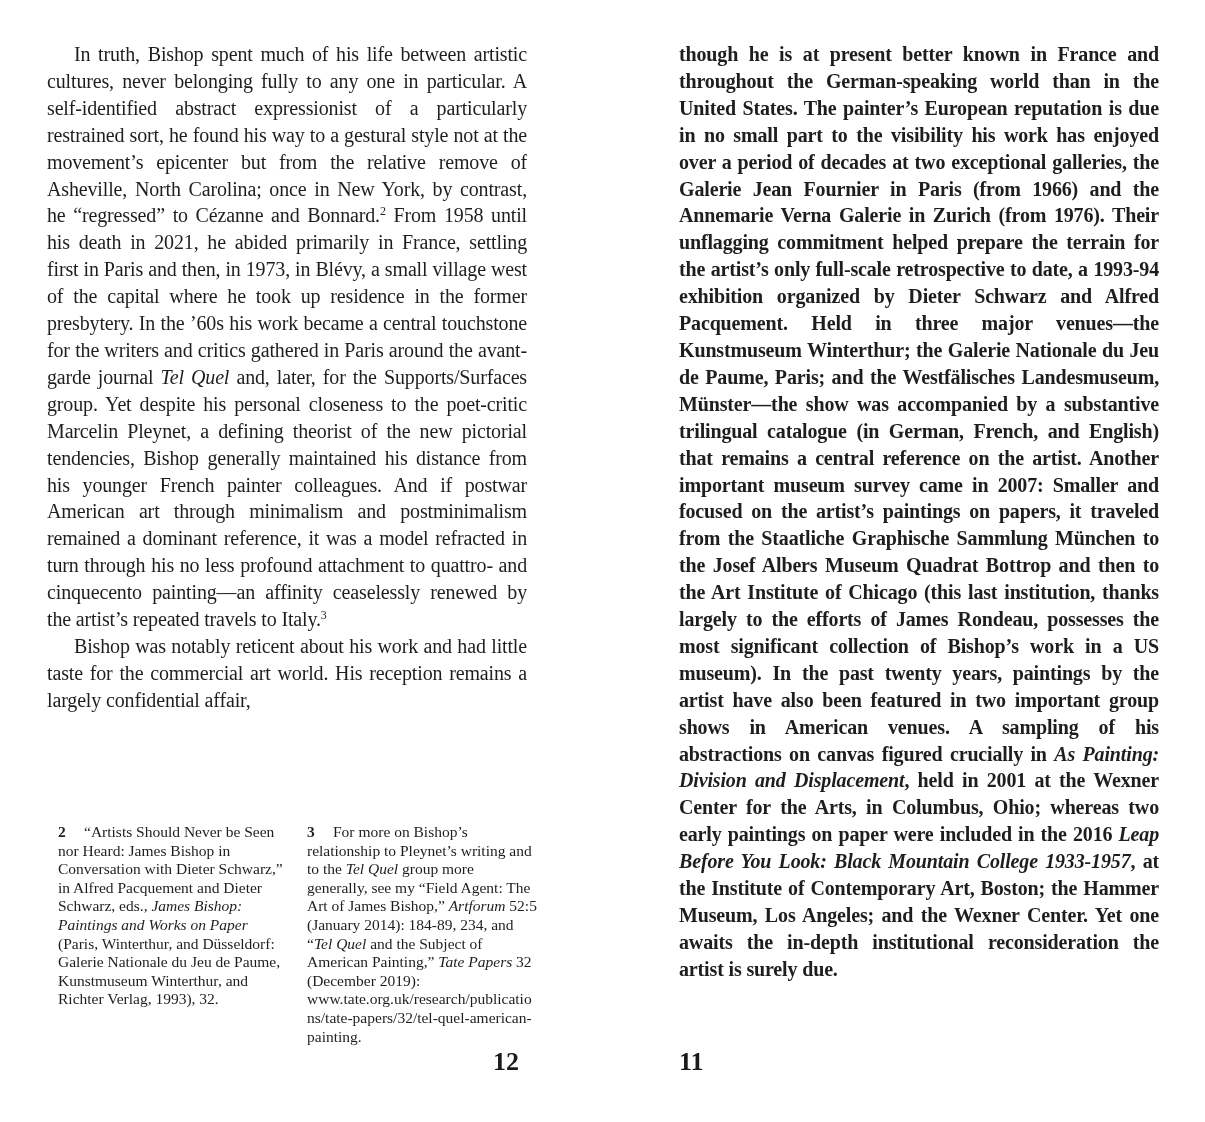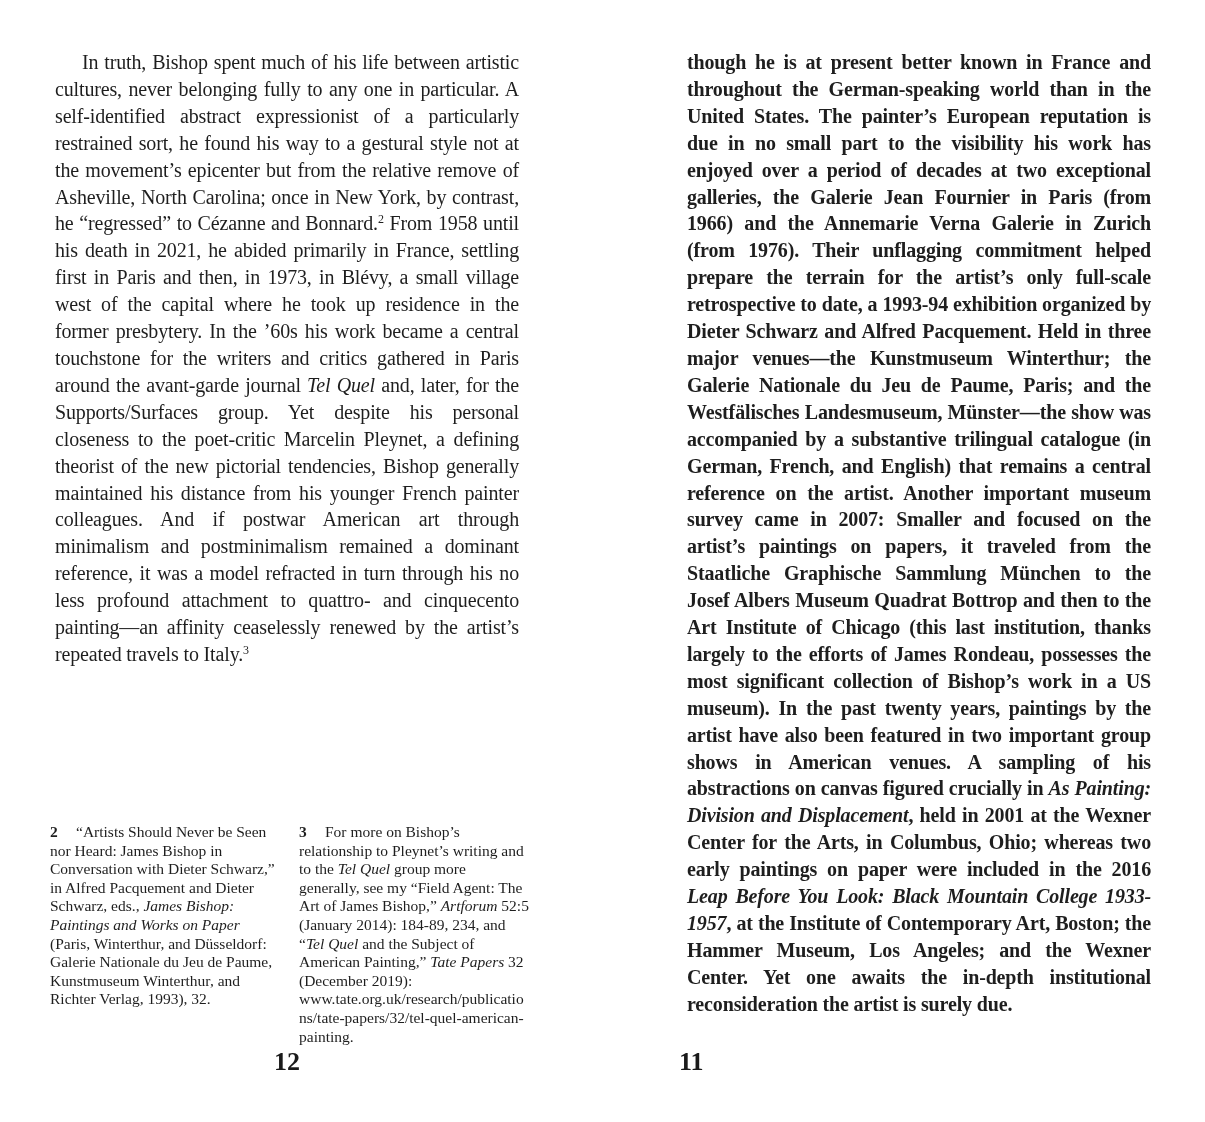--- a/index.html
+++ b/index.html
@@ -16,27 +16,27 @@
     position: absolute;
     top: 41px;
     width: 480px;
     font-size: 20px;
     line-height: 26.9px;
     text-align: justify;
     letter-spacing: -0.15px;
   }
   .col-left  { left: 47px;  height: 784px; overflow: hidden; }
   .col-right { left: 679px; height: 1010px; overflow: hidden; font-weight: bold; }
-  .para { margin: 8px; }
+  .para { margin: 0; }
   .para.indent { text-indent: 27px; }
   .it  { font-style: italic; }
   .sup { font-size: 12px; position: relative; top: -7px; line-height: 0; }
   .footnotes {
     position: absolute;
-    left: 50px;
+    left: 58px;
     top: 823px;
     width: 480px;
     display: flex;
     gap: 19px;
     font-size: 15.5px;
     line-height: 18.6px;
   }
   .footnote {
     width: 230px;
     text-align: left;
@@ -48,28 +48,29 @@
     width: 26px;
   }
   .page-num {
     position: absolute;
     top: 1049px;
     font-weight: bold;
     font-size: 26px;
     line-height: 26px;
     color: #1a1a1a;
   }
-  .page-num-left  { left: 47px; width: 480px; text-align: center; }
+  .page-num-left  { left: 39px; width: 480px; text-align: right; }
   .page-num-right { left: 679px; text-align: left; }
 </style>
 </head>
 <body>
 
 <div class="body-col col-left">
   <p class="para indent"><span>In truth, Bishop spent much of his life between artistic cultures, never belonging fully to any one in particular. A self-identified abstract expressionist of a particularly restrained sort, he found his way to a gestural style not at the movement’s epicenter but from the relative remove of Asheville, North Carolina; once in New York, by contrast, he “regressed” to Cézanne and Bonnard.</span><span class="sup">2</span><span> From 1958 until his death in 2021, he abided primarily in France, settling first in Paris and then, in 1973, in Blévy, a small village west of the capital where he took up residence in the former presbytery. In the ’60s his work became a central touchstone for the writers and critics gathered in Paris around the avant-garde journal </span><span class="it">Tel Quel</span><span> and, later, for the Supports/Surfaces group. Yet despite his personal closeness to the poet-critic Marcelin Pleynet, a defining theorist of the new pictorial tendencies, Bishop generally maintained his distance from his younger French painter colleagues. And if postwar American art through minimalism and postminimalism remained a dominant reference, it was a model refracted in turn through his no less profound attachment to quattro- and cinquecento painting—an affinity ceaselessly renewed by the artist’s repeated travels to Italy.</span><span class="sup">3</span></p>
+  <p class="para indent"><span>Bishop was notably reticent about his work and had little taste for the commercial art world. His reception remains a largely confidential affair,</span></p>
 </div>
 
 <div class="footnotes">
   <div class="footnote"><span class="fn-marker">2</span><span><span>“Artists Should Never be Seen nor Heard: James Bishop in Conversation with Dieter Schwarz,” in Alfred Pacquement and Dieter Schwarz, eds., </span><span class="it">James Bishop: Paintings and Works on Paper</span><span> (Paris, Winterthur, and Düsseldorf: Galerie Nationale du Jeu de Paume, Kunstmuseum Winterthur, and Richter Verlag, 1993), 32.</span></span></div>
   <div class="footnote"><span class="fn-marker">3</span><span><span>For more on Bishop’s relationship to Pleynet’s writing and to the </span><span class="it">Tel Quel</span><span> group more generally, see my “Field Agent: The Art of James Bishop,” </span><span class="it">Artforum</span><span> 52:5 (January 2014): 184-89, 234, and “</span><span class="it">Tel Quel</span><span> and the Subject of American Painting,” </span><span class="it">Tate Papers</span><span> 32 (December 2019): www.tate.org.uk/research/publications/tate-papers/32/tel-quel-american-painting.</span></span></div>
 </div>
 
 <div class="page-num page-num-left">12</div>
 
 <div class="body-col col-right">

